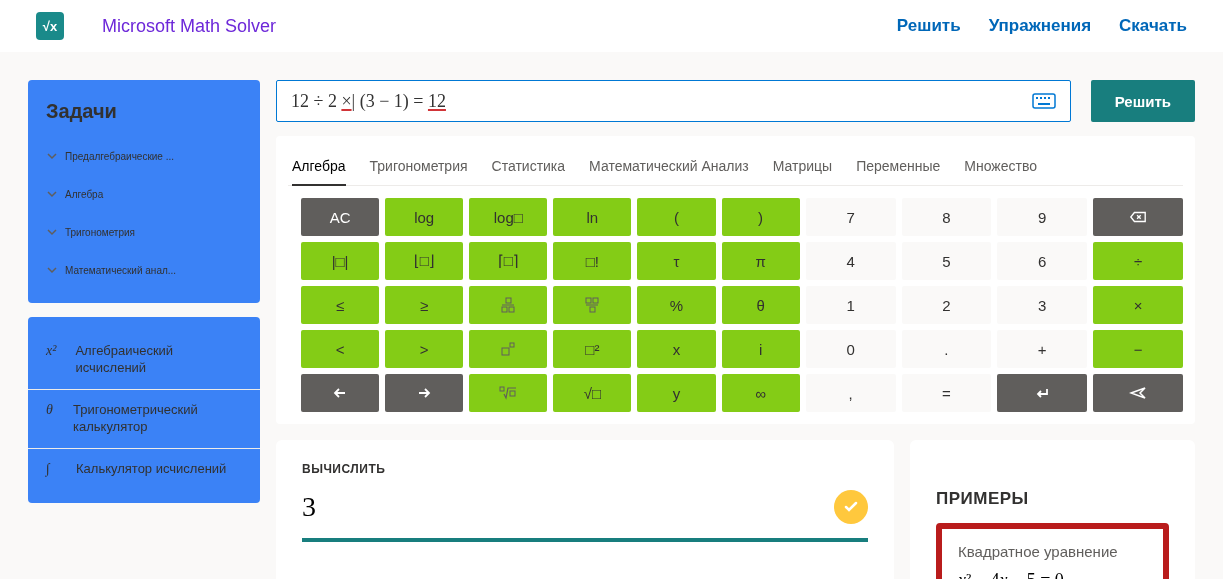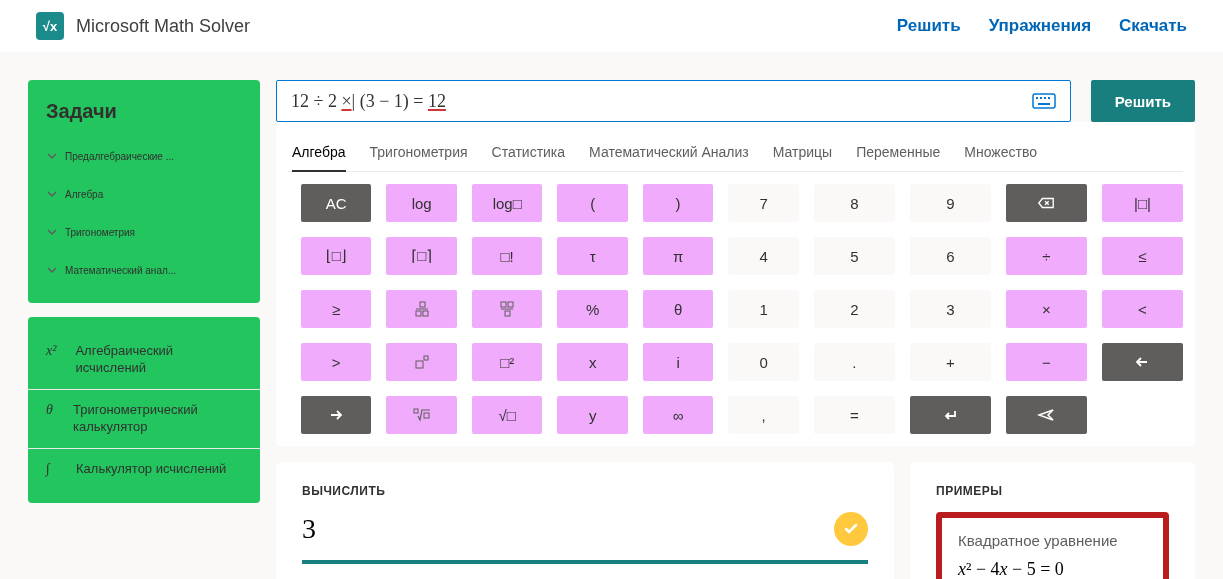--- a/index.html
+++ b/index.html
@@ -1,57 +1,57 @@
 <!DOCTYPE html>
 <html><head>
 <meta charset="utf-8">
 <style>
 * { box-sizing: border-box; margin: 0; padding: 0; }
 body { font-family: 'Segoe UI', Arial, sans-serif; background: #faf9f8; width: 1223px; }
 .header { display: flex; align-items: center; justify-content: space-between; padding: 12px 36px; background: #fff; }
 .brand { display: flex; align-items: center; gap: 12px; }
 .brand-icon { width: 28px; height: 28px; background: #1a8a8a; border-radius: 4px; display: flex; align-items: center; justify-content: center; color: #fff; font-size: 13px; font-weight: 600; }
-.brand-name { font-size: 18px; font-weight: 500; color: #404040; }
+.brand-name { font-size: 18px; font-weight: 500; color: #6d28d9; margin-left: 26px; }
 .nav { display: flex; gap: 28px; }
 .nav-link { color: #0067b8; font-size: 17px; font-weight: 600; text-decoration: none; }
 .main { display: flex; gap: 16px; padding: 28px 0 0 28px; }
 .sidebar { width: 232px; }
-.sidebar-card { background: #22c55e; border-radius: 4px; padding: 14px 0; margin-bottom: 14px; }
+.sidebar-card { background: #3b82f6; border-radius: 4px; padding: 14px 0; margin-bottom: 14px; }
 .sidebar-title { font-size: 20px; font-weight: 700; color: #323130; padding: 6px 18px 14px; }
 .sidebar-item { display: flex; align-items: flex-end; gap: 7px; padding: 13px 18px; font-size: 10px; color: #323130; cursor: pointer; white-space: nowrap; overflow: hidden; text-overflow: ellipsis; }
 .chev { width: 12px; height: 12px; flex-shrink: 0; }
 .calc-item { display: flex; align-items: flex-start; gap: 12px; padding: 12px 18px; border-bottom: 1px solid #edebe9; cursor: pointer; }
 .calc-item:last-child { border-bottom: none; }
 .calc-icon { font-style: italic; font-family: 'Times New Roman', serif; font-size: 14px; width: 18px; color: #323130; }
 .calc-label { font-size: 13px; color: #323130; line-height: 1.3; }
 .content { flex: 1; padding-right: 28px; }
-.input-row { display: flex; gap: 20px; }
+.input-row { display: flex; gap: 20px; margin-bottom: 14px; }
 .input-box { flex: 1; border: 1px solid #0078d4; border-radius: 2px; background: #fff; display: flex; align-items: center; padding: 6px 14px; height: 42px; }
 .math-expr { flex: 1; font-family: 'Times New Roman', serif; font-size: 18px; color: #333; position: relative; }
 .kb-icon { width: 24px; height: 16px; color: #0078d4; }
 .solve-btn { background: #187e7e; color: #fff; border: none; padding: 10px 24px; font-size: 15px; font-weight: 600; border-radius: 2px; cursor: pointer; height: 42px; }
 .keypad { background: #fff; border-radius: 4px; padding: 6px 12px 12px; margin-bottom: 16px; }
 .tabs { display: flex; gap: 24px; border-bottom: 1px solid #edebe9; padding: 10px 4px 0; margin-bottom: 12px; }
 .tab { font-size: 14px; color: #605e5c; padding: 6px 0 10px; cursor: pointer; }
 .tab.active { color: #000; border-bottom: 2px solid #323130; margin-bottom: -1px; }
-.grid { display: grid; grid-template-columns: repeat(12, 1fr); gap: 15px; padding-left: 13px; }
-.key { height: 38px; display: flex; align-items: center; justify-content: center; background: #f0abfc; border-radius: 2px; cursor: pointer; font-size: 15px; color: #323130; font-family: Arial, sans-serif; }
+.grid { display: grid; grid-template-columns: repeat(12, 1fr); gap: 6px; padding-left: 13px; }
+.key { height: 38px; display: flex; align-items: center; justify-content: center; background: #84cc16; border-radius: 2px; cursor: pointer; font-size: 15px; color: #323130; font-family: Arial, sans-serif; }
 .key.dark { background: #605e5c; color: #fff; }
 .key.light { background: #faf9f8; }
 .key-svg { width: 18px; height: 16px; }
 .results { display: flex; gap: 16px; }
 .result-card { background: #fff; border-radius: 6px; padding: 22px 26px; }
 .result-left { flex: 1; }
 .result-title { font-size: 12px; font-weight: 700; color: #323130; margin-bottom: 14px; letter-spacing: 0.5px; }
 .result-row { display: flex; align-items: center; justify-content: space-between; }
 .result-val { font-family: 'Times New Roman', serif; font-size: 28px; color: #000; }
 .check { width: 34px; height: 34px; background: #ffc83d; border-radius: 50%; display: flex; align-items: center; justify-content: center; }
 .result-bar { height: 4px; background: #187e7e; margin-top: 14px; }
 .examples { width: 285px; }
-.examples-title { font-size: 12px; font-weight: 700; color: #323130; margin-bottom: 14px; letter-spacing: 0.5px; }
+.examples-title { font-size: 17px; font-weight: 700; color: #323130; margin-bottom: 14px; letter-spacing: 0.5px; margin-top: 27px; }
 .example-card { border: 6px solid #b91c1c; border-radius: 4px; padding: 14px 16px; cursor: pointer; }
 .example-label { font-size: 15px; color: #605e5c; margin-bottom: 10px; }
 .example-eq { font-family: 'Times New Roman', serif; font-size: 18px; color: #000; }
 .underline-err { text-decoration: underline; text-decoration-color: #d13438; text-decoration-thickness: 2px; text-underline-offset: 2px; }
 .ellip { overflow: hidden; text-overflow: ellipsis; }
 </style>
 </head>
 <body>
 
 <div class="header">
@@ -136,20 +136,21 @@
         <div class="tab">Статистика</div>
         <div class="tab">Математический Анализ</div>
         <div class="tab">Матрицы</div>
         <div class="tab">Переменные</div>
         <div class="tab">Множество</div>
       </div>
       <div class="grid" id="keypad-grid" style="grid-template-columns: repeat(6, 1fr) repeat(4, 1.15fr);">
           <div class="key dark">AC</div>
           <div class="key">log</div>
           <div class="key">log□</div>
+          <div class="key">ln</div>
           <div class="key">(</div>
           <div class="key">)</div>
           <div class="key light">7</div>
           <div class="key light">8</div>
           <div class="key light">9</div>
           <div class="key dark">
             <svg class="key-svg" viewBox="0 0 20 14">
               <path d="M6 2h12v10H6L2 7z" fill="none" stroke="#fff" stroke-width="1.5"></path>
               <path d="M9 5l4 4M13 5l-4 4" stroke="#fff" stroke-width="1.5"></path>
             </svg>

